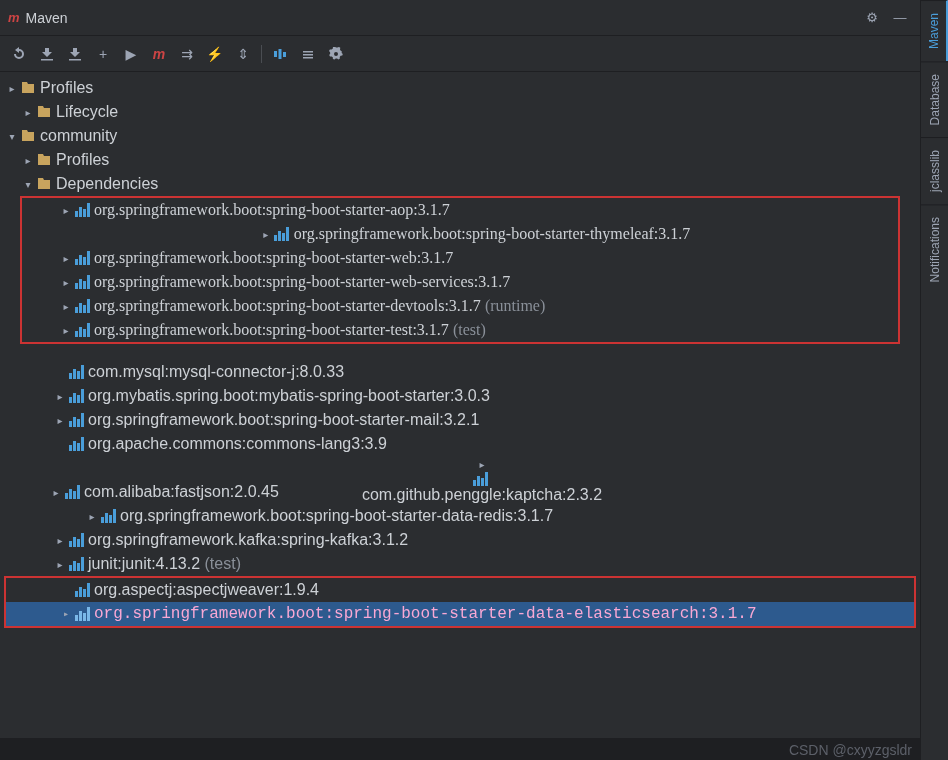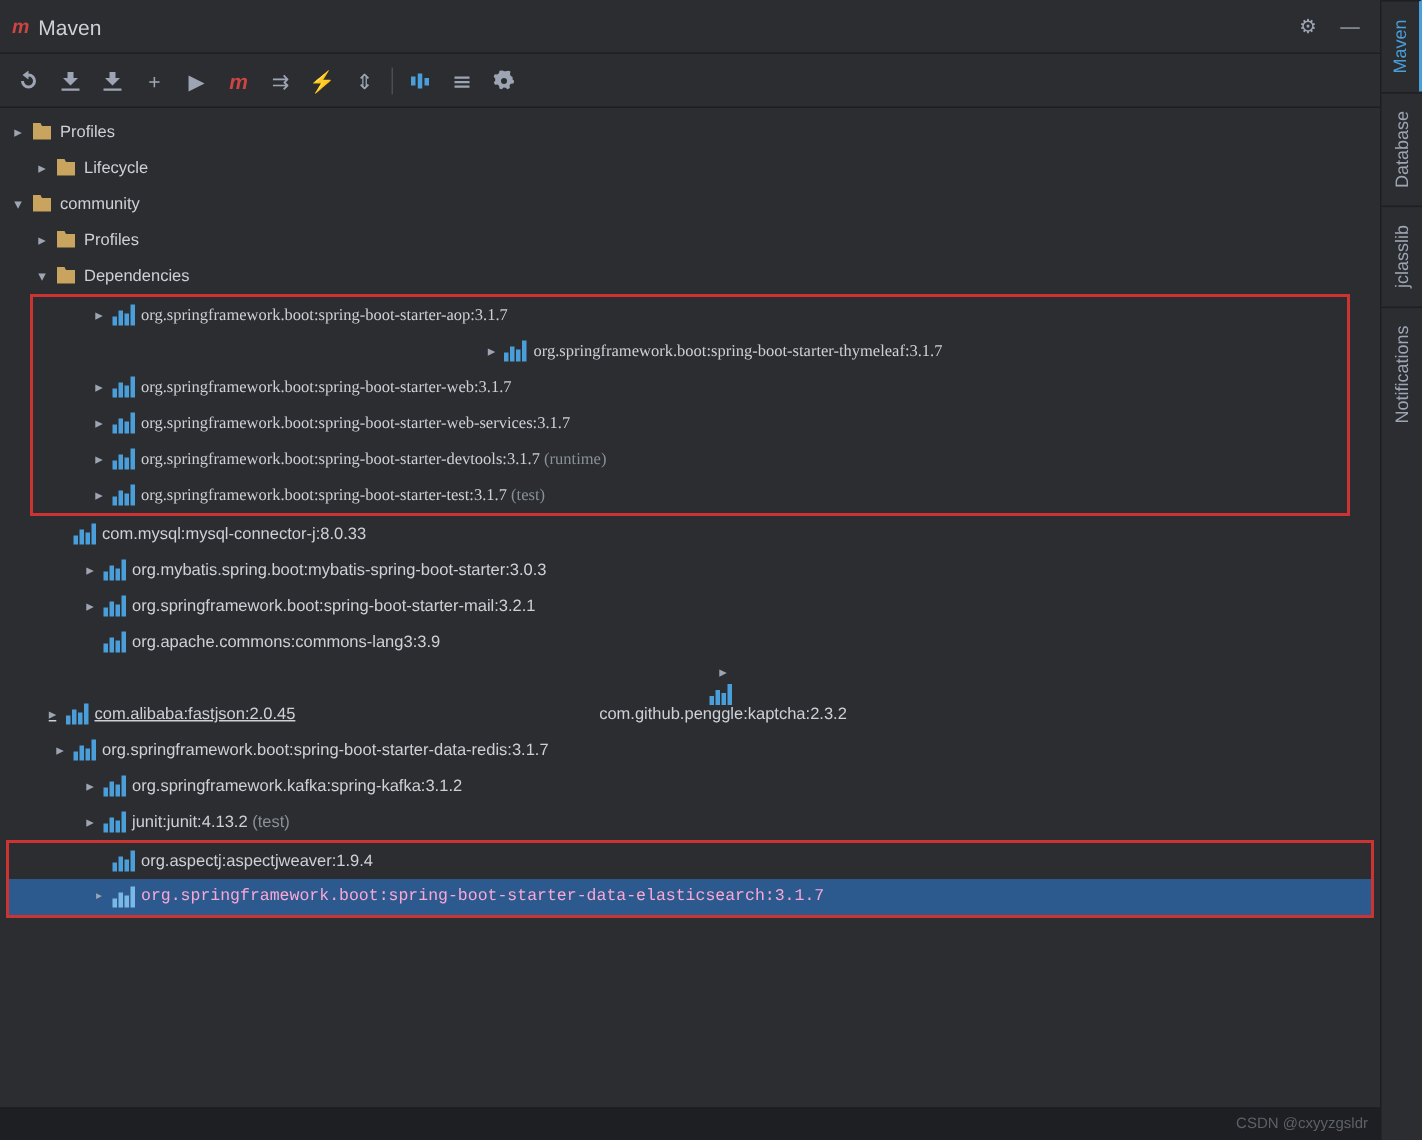--- a/index.html
+++ b/index.html
@@ -125,21 +125,21 @@
       width: 16px;
       height: 16px;
       display: flex;
       align-items: center;
       justify-content: center;
       flex-shrink: 0;
       margin-right: 4px;
     }
 
     .item-label {
-      font-size: 11px;
+      font-size: 16px;
     }
     .item-label .scope {
       color: #8a9099;
     }
 
     
     .indent-0 { padding-left: 4px; }
     .indent-1 { padding-left: 20px; }
     .indent-2 { padding-left: 36px; }
 
@@ -200,21 +200,21 @@
       align-items: center;
       justify-content: flex-end;
       padding: 0 8px;
       font-size: 11px;
       color: #6b7078;
       border-top: 1px solid #1e1f22;
     }
 
     
     .watermark {
-      font-size: 10px;
+      font-size: 14px;
       color: #5c6069;
     }
   </style>
 </head>
 <body>
 
 <div class="main-panel">
 
   <div class="title-bar">
     <div class="title-bar-left">
@@ -389,21 +389,21 @@
             <span></span>
             <span></span>
             <span></span>
         </div>
         <span class="item-label">
           <span>org.springframework.boot:spring-boot-starter-test:3.1.7</span><span class="scope"> (test)</span>
         </span>
       </div>
     </div>
 
-    <div class="tree-item indent-2" style="padding-left:32px;">
+    <div class="tree-item indent-2" style="padding-left:52px;margin-top:16px;">
       <div class="expand-arrow none"></div>
       <div class="item-icon dep-icon">
         <span></span>
           <span></span>
           <span></span>
           <span></span>
       </div>
       <span class="item-label">com.mysql:mysql-connector-j:8.0.33</span>
     </div>
 
@@ -444,32 +444,32 @@
       <div class="expand-arrow collapsed"></div>
       <div class="item-icon dep-icon">
         <span></span>
           <span></span>
           <span></span>
           <span></span>
       </div>
       <span class="item-label">com.github.penggle:kaptcha:2.3.2</span>
     </div>
 
-    <div class="tree-item indent-2" style="padding-left:27px;text-decoration:underline;">
+    <div class="tree-item indent-2" style="padding-left:48px;">
       <div class="expand-arrow collapsed"></div>
       <div class="item-icon dep-icon">
         <span></span>
           <span></span>
           <span></span>
           <span></span>
       </div>
       <span class="item-label">com.alibaba:fastjson:2.0.45</span>
     </div>
 
-    <div class="tree-item indent-2" style="padding-left:32px;">
+    <div class="tree-item indent-2" style="padding-left:84px;">
       <div class="expand-arrow collapsed"></div>
       <div class="item-icon dep-icon">
         <span></span>
           <span></span>
           <span></span>
           <span></span>
       </div>
       <span class="item-label">org.springframework.boot:spring-boot-starter-data-redis:3.1.7</span>
     </div>
 

